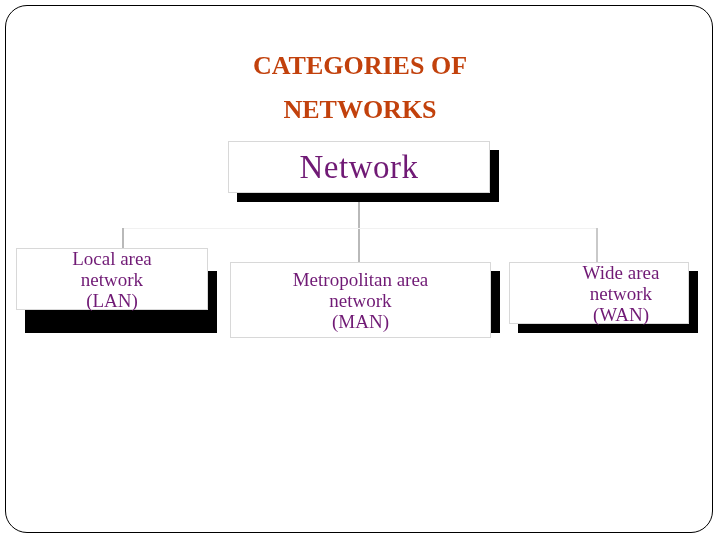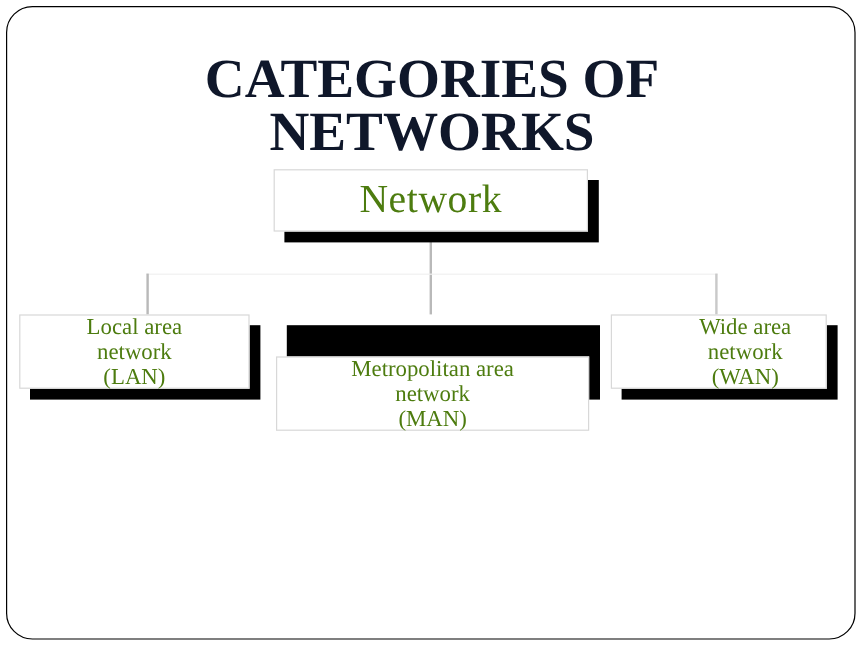--- a/index.html
+++ b/index.html
@@ -36,23 +36,23 @@
 
   
   #slide-title {
     position: absolute;
     left: 60px;
     top: 44px;
     width: 600px;
     text-align: center;
     font-family: "Liberation Serif", "DejaVu Serif", serif;
     font-weight: bold;
-    font-size: 46px;
+    font-size: 26px;
     line-height: 44px;
-    color: #0f172a;
+    color: #c2410c;
     letter-spacing: 0px;
     white-space: pre-line;
   }
 
   
   #org-chart {
     position: absolute;
     left: 0;
     top: 0;
     width: 720px;
@@ -100,21 +100,21 @@
   
   .node-box {
     position: absolute;
     background: #ffffff;
     border: 1px solid #d8d8d8;
     box-sizing: border-box;
     display: flex;
     align-items: center;
     justify-content: center;
     text-align: center;
-    color: #4d7c0f;
+    color: #701a75;
     z-index: 3;
   }
   .node-shadow {
     position: absolute;
     background: #000000;
     z-index: 2;
   }
 
   #node-network {
     left: 228px;
@@ -128,41 +128,40 @@
   }
   #node-network-shadow {
     left: 237px;
     top: 150px;
     width: 262px;
     height: 52px;
   }
 
   #node-lan {
     left: 16px;
-    top: 262px;
+    top: 248px;
     width: 192px;
     height: 62px;
     font-size: 19px;
     line-height: 21px;
   }
   #node-lan-shadow {
     left: 25px;
     top: 271px;
     width: 192px;
     height: 62px;
   }
 
   #node-man {
     left: 230px;
     top: 262px;
     width: 261px;
-    height: 62px;
+    height: 76px;
     font-size: 19px;
     line-height: 21px;
-    margin-top: 35px;
   }
   #node-man-shadow {
     left: 239px;
     top: 271px;
     width: 261px;
     height: 62px;
   }
 
   #node-wan {
     left: 509px;

